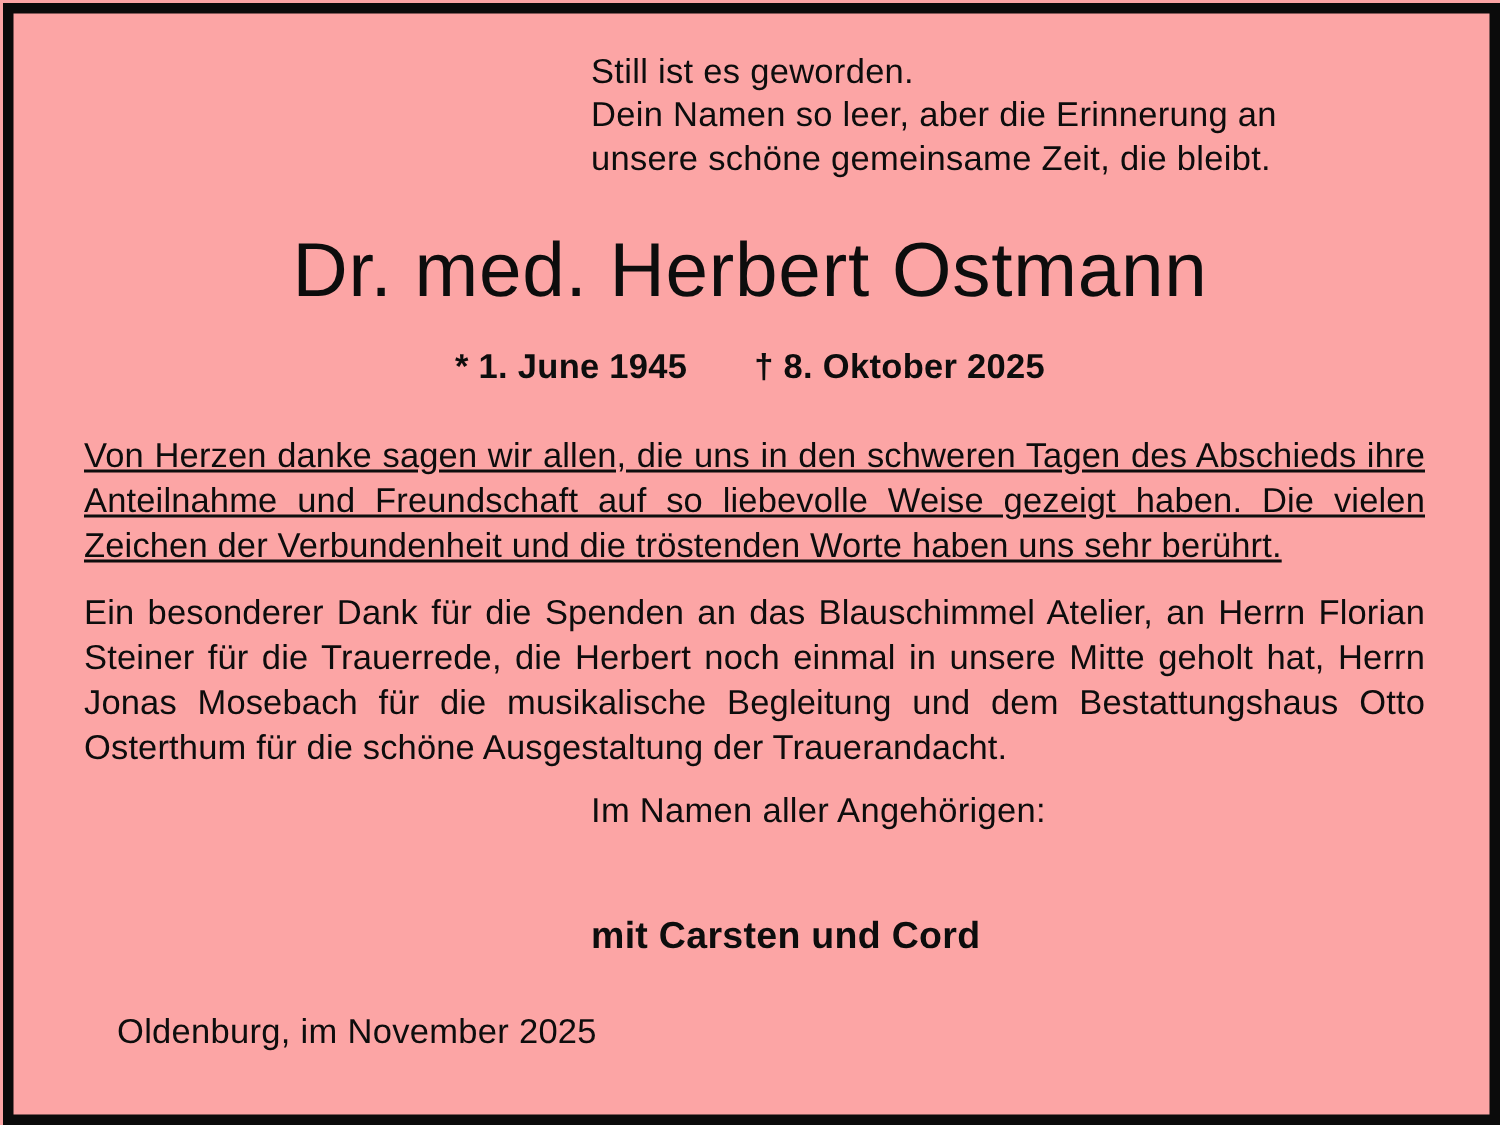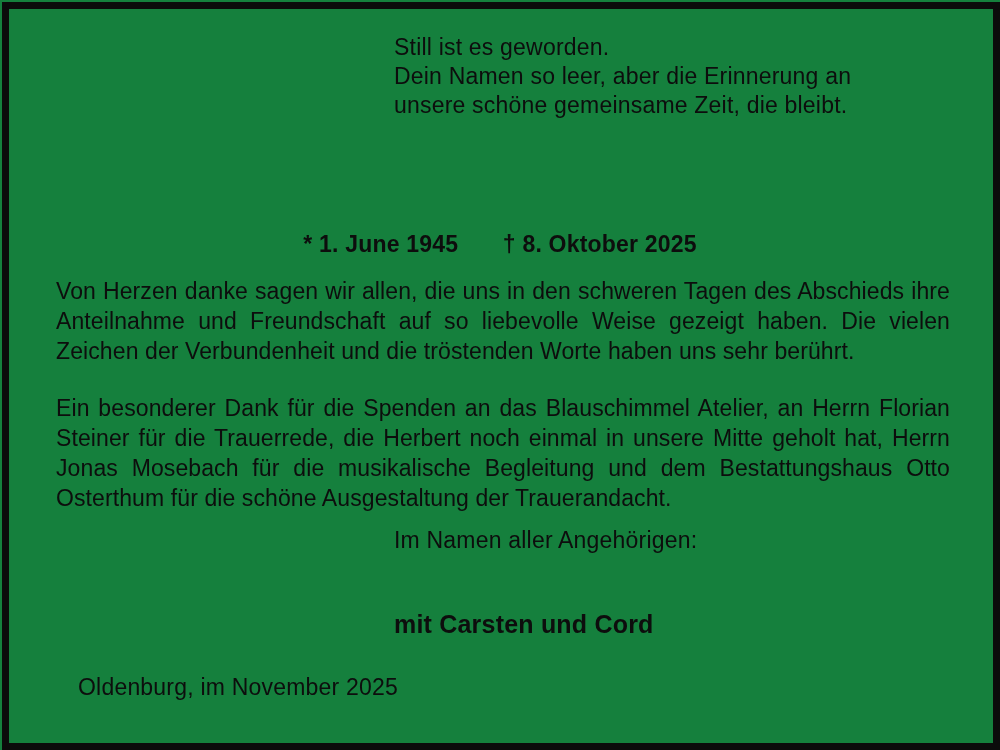--- a/index.html
+++ b/index.html
@@ -1,21 +1,21 @@
 <!DOCTYPE html>
 <html><head>
 <meta charset="utf-8">
 <style>
   * { margin: 0; padding: 0; box-sizing: border-box; }
   html, body { background: #ffffff; }
   .page {
     position: relative;
     width: 1000px;
     height: 750px;
-    background: #15803d;
+    background: #fca5a5;
     overflow: hidden;
     font-family: "Liberation Sans", "DejaVu Sans", sans-serif;
     color: #0d0d0d;
   }
   .frame {
     position: absolute;
     left: 2px; top: 2px; right: 0; bottom: 0;
     border: 7px solid #0b0b0b;
     pointer-events: none;
   }
@@ -46,21 +46,21 @@
   }
   .dates .death { margin-left: 38px; }
   .body-para {
     position: absolute;
     left: 56px; right: 50px;
     font-size: 23px;
     line-height: 30px;
     letter-spacing: 0.1px;
     text-align: justify;
   }
-  .para-1 { top: 276px; }
+  .para-1 { top: 288px; text-decoration: underline; }
   .para-2 { top: 393px; }
   .in-names {
     position: absolute;
     left: 394px; top: 527px;
     font-size: 23px;
     letter-spacing: 0.2px;
     white-space: nowrap;
   }
   .signatory {
     position: absolute;
@@ -85,20 +85,21 @@
 
 <div class="page">
   <div class="frame"></div>
 
   <div class="verse">
     <div>Still ist es geworden.</div>
     <div>Dein Namen so leer, aber die Erinnerung an</div>
     <div>unsere schöne gemeinsame Zeit, die bleibt.</div>
   </div>
 
+  <div class="name">Dr. med. Herbert Ostmann</div>
 
   <div class="dates">
     <span class="birth">* 1. June 1945</span>
     <span class="death">† 8. Oktober 2025</span>
   </div>
 
   <p class="body-para para-1">Von Herzen danke sagen wir allen, die uns in den schweren Tagen des Abschieds ihre Anteilnahme und Freundschaft auf so liebevolle Weise gezeigt haben. Die vielen Zeichen der Verbundenheit und die tröstenden Worte haben uns sehr berührt.</p>
   <p class="body-para para-2">Ein besonderer Dank für die Spenden an das Blauschimmel Atelier, an Herrn Florian Steiner für die Trauerrede, die Herbert noch einmal in unsere Mitte geholt hat, Herrn Jonas Mosebach für die musikalische Begleitung und dem Bestattungshaus Otto Osterthum für die schöne Ausgestaltung der Trauerandacht.</p>
 
   <div class="in-names">Im Namen aller Angehörigen:</div>

